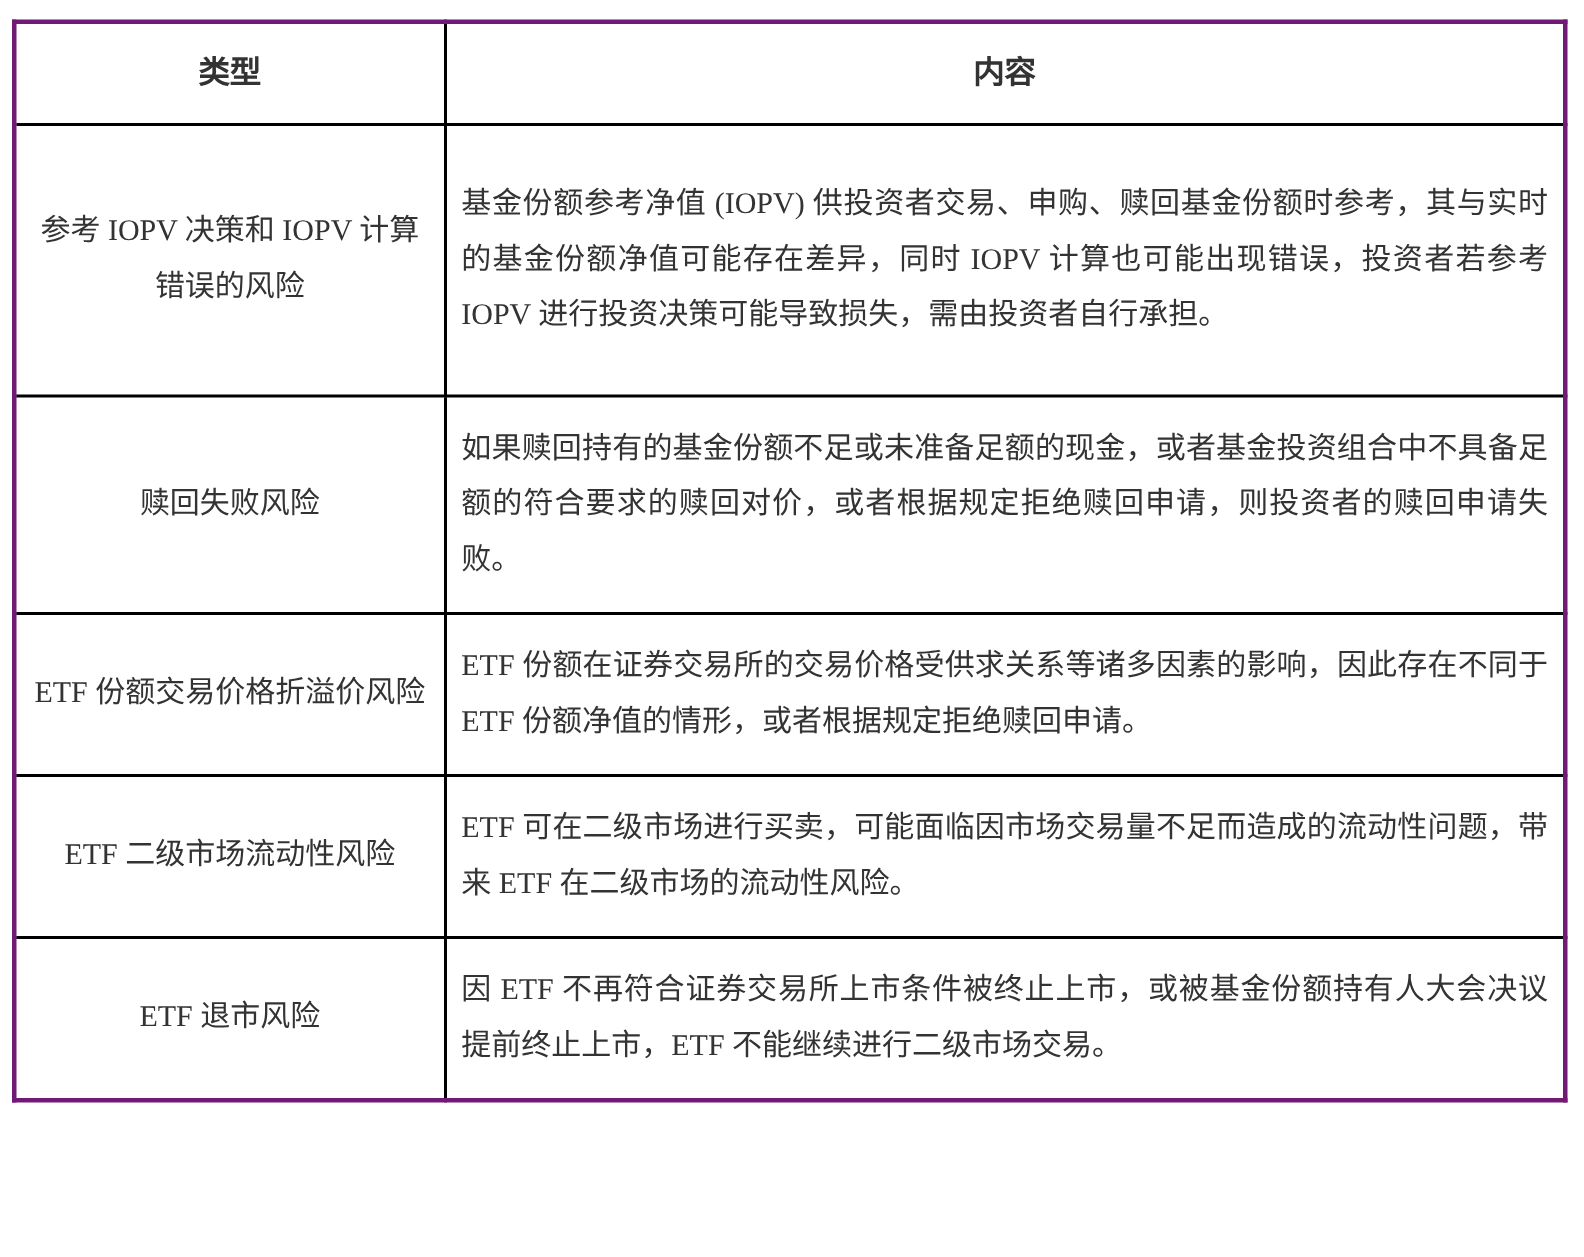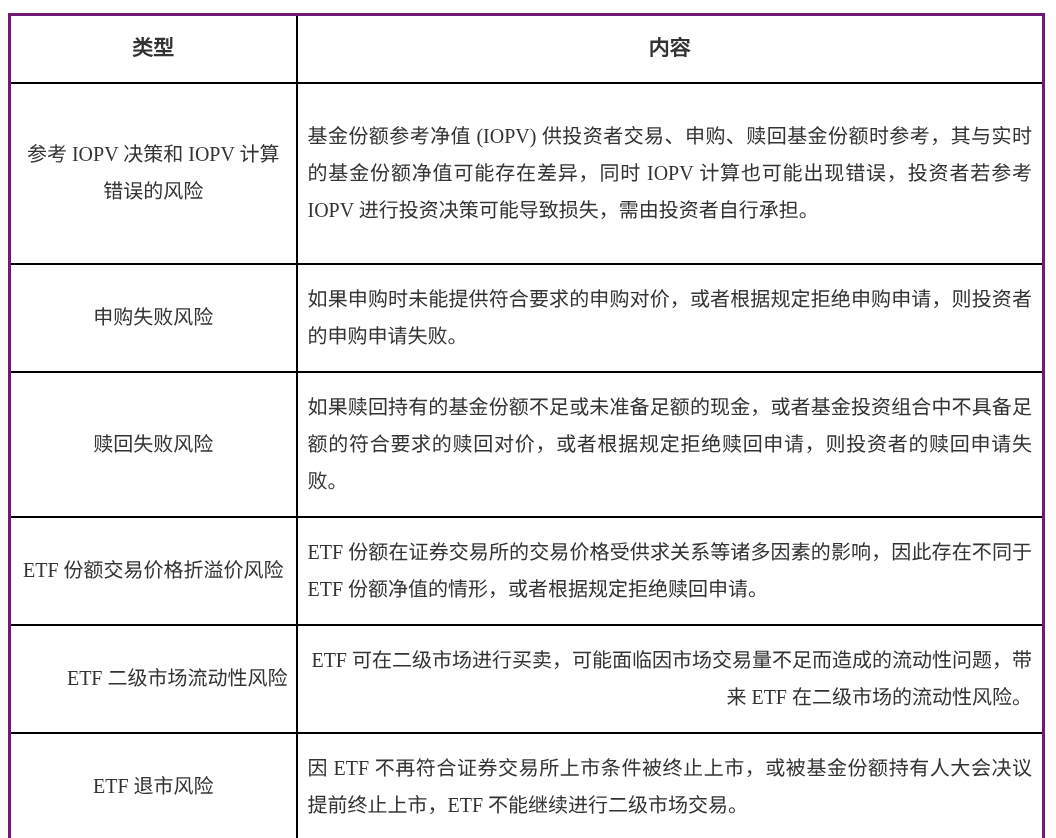--- a/index.html
+++ b/index.html
@@ -51,21 +51,21 @@
     text-align: justify;
     text-justify: inter-ideograph;
     vertical-align: middle;
     padding: 16px 10px;
   }
   tr.r1 td { height: 181px; }
   tr.r2 td { height: 88px; }
   tr.r3 td { height: 112px; }
   tr.r4 td { height: 95px; }
   tr.r5 td { height: 93px; }
-  tr.r6 td { height: 92px; text-align: right; }
+  tr.r6 td { height: 92px; }
   tr.r7 td { height: 81px; }
 </style>
 </head>
 <body>
 
 <div class="page">
   <table class="risk-table">
     <colgroup>
       <col class="c-type">
       <col class="c-content">
@@ -74,24 +74,20 @@
       <tr>
         <th>类型</th>
         <th>内容</th>
       </tr>
     </thead>
     <tbody>
       <tr class="r1">
         <td class="type-cell">参考 IOPV 决策和 IOPV 计算错误的风险</td>
         <td class="content-cell">基金份额参考净值 (IOPV) 供投资者交易、申购、赎回基金份额时参考，其与实时的基金份额净值可能存在差异，同时 IOPV 计算也可能出现错误，投资者若参考 IOPV 进行投资决策可能导致损失，需由投资者自行承担。</td>
       </tr>
-      <tr class="r2">
-        <td class="type-cell">申购失败风险</td>
-        <td class="content-cell">如果申购时未能提供符合要求的申购对价，或者根据规定拒绝申购申请，则投资者的申购申请失败。</td>
-      </tr>
       <tr class="r3">
         <td class="type-cell">赎回失败风险</td>
         <td class="content-cell">如果赎回持有的基金份额不足或未准备足额的现金，或者基金投资组合中不具备足额的符合要求的赎回对价，或者根据规定拒绝赎回申请，则投资者的赎回申请失败。</td>
       </tr>
       <tr class="r5">
         <td class="type-cell">ETF 份额交易价格折溢价风险</td>
         <td class="content-cell">ETF 份额在证券交易所的交易价格受供求关系等诸多因素的影响，因此存在不同于 ETF 份额净值的情形，或者根据规定拒绝赎回申请。</td>
       </tr>
       <tr class="r6">
         <td class="type-cell">ETF 二级市场流动性风险</td>

